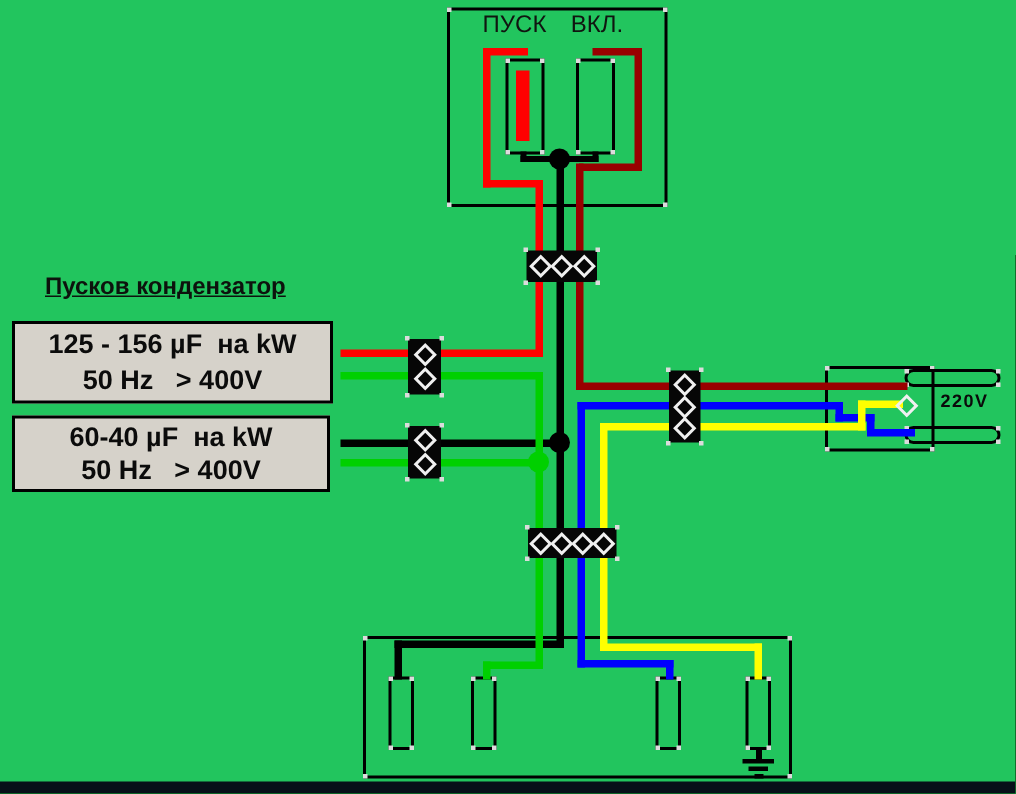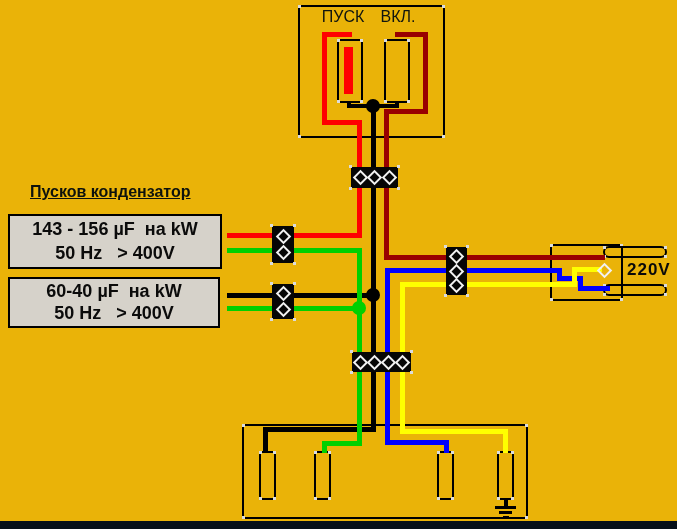--- a/index.html
+++ b/index.html
@@ -1,35 +1,35 @@
 <!DOCTYPE html>
 <html><head>
 <meta charset="utf-8">
 <style>
   html,body{margin:0;padding:0;background:#073008;}
-  #stage{position:relative;width:677px;height:529px;background:#eab308;overflow:hidden;
+  #stage{position:relative;width:677px;height:529px;background:#22c55e;overflow:hidden;
          font-family:"Liberation Sans",sans-serif;}
   .seg{position:absolute;z-index:3;}
   .red{background:#ff0000}.dred{background:#990000}.grn{background:#00d000}
   .blk{background:#000000}.blu{background:#0000ff}.yel{background:#ffff00}
   .box{position:absolute;border:2px solid #000;z-index:2;background:transparent;}
   .graybox{position:absolute;border:2px solid #000;background:#d6d2ca;z-index:5;
            display:flex;flex-direction:column;justify-content:space-evenly;align-items:center;}
   .rating{white-space:pre;font-size:18px;font-weight:700;color:#0b0b0b;line-height:1.05;}
   .caption{position:absolute;z-index:6;font-size:16px;font-weight:700;color:#0d120d;white-space:pre;}
   .paneltxt{position:absolute;z-index:6;font-size:16px;font-weight:400;color:#101510;text-align:center;}
   .tb{position:absolute;background:#060606;z-index:4;display:flex;align-items:center;justify-content:space-evenly;}
   .tb.v{flex-direction:column;}
   .screw{width:7px;height:7px;border:2px solid #f0f0f0;transform:rotate(45deg);flex:none;}
   .screw-wrap{position:absolute;width:13px;height:13px;z-index:4;display:flex;align-items:center;justify-content:center;}
   .dot{position:absolute;width:14px;height:14px;border-radius:50%;z-index:4;}
   .term{position:absolute;border:2px solid #000;z-index:2;background:transparent;}
   .prong{position:absolute;border:2px solid #000;border-radius:6px;height:8px;width:60px;z-index:2;}
   .hd{position:absolute;width:3px;height:3px;background:#dcdcdc;z-index:9;}
-  .voltage{position:absolute;z-index:6;font-size:17px;font-weight:700;color:#0a0a0a;letter-spacing:1px;}
+  .voltage{position:absolute;z-index:6;font-size:12px;font-weight:700;color:#0a0a0a;letter-spacing:1px;}
   .strip{position:absolute;left:0;top:521px;width:677px;height:8px;background:#071019;z-index:1;}
 </style>
 </head>
 <body>
 
 <div id="stage">
 
   <div class="strip"></div>
 
   <div class="box" style="left:298px;top:5px;width:143px;height:129px;">
@@ -142,21 +142,21 @@
     <div class="screw"></div>
     <div class="screw"></div>
   <div class="hd" style="left: -2px; top: -2px;"></div>
       <div class="hd" style="right: -2px; top: -2px;"></div>
       <div class="hd" style="left: -2px; bottom: -2px;"></div>
       <div class="hd" style="right: -2px; bottom: -2px;"></div>
     </div>
 
   <span class="caption" style="left:30px;top:183px;text-decoration:underline;">Пусков кондензатор</span>
   <div class="graybox" style="left:8px;top:214px;width:210px;height:51px;">
-    <span class="rating">143 - 156 µF  на kW</span>
+    <span class="rating">125 - 156 µF  на kW</span>
     <span class="rating">50 Hz   &gt; 400V</span>
   </div>
   <div class="graybox" style="left:8px;top:277px;width:208px;height:47px;">
     <span class="rating">60-40 µF  на kW</span>
     <span class="rating">50 Hz   &gt; 400V</span>
   </div>
 
   <div class="box" style="left:550px;top:244px;width:69px;height:53px;">
       <div class="hd" style="left: -2px; top: -2px;"></div>
       <div class="hd" style="right: -2px; top: -2px;"></div>

